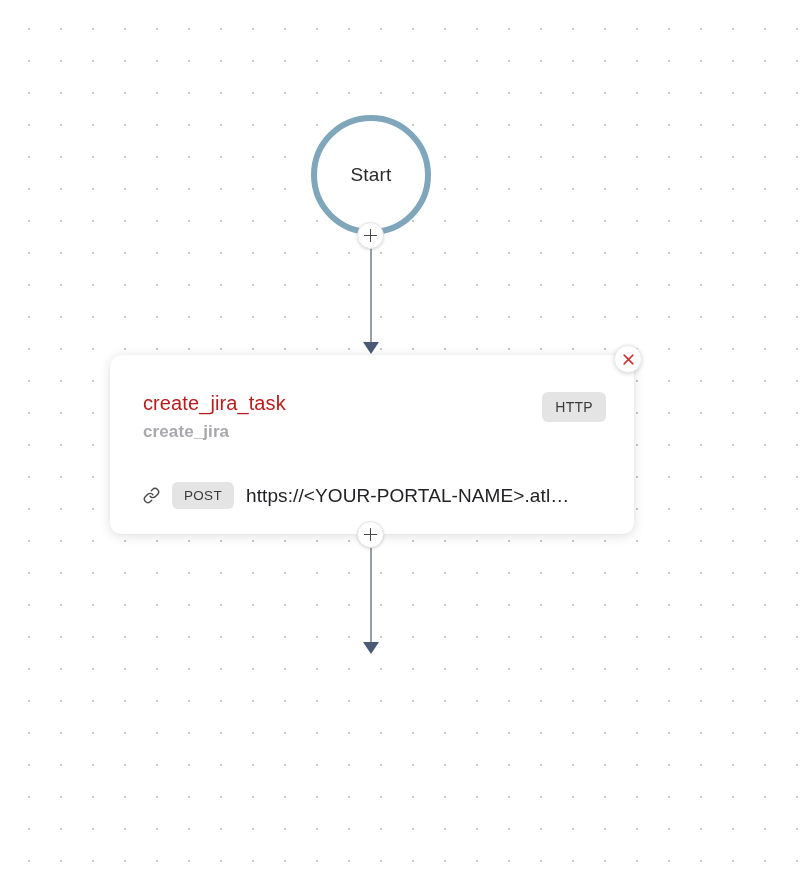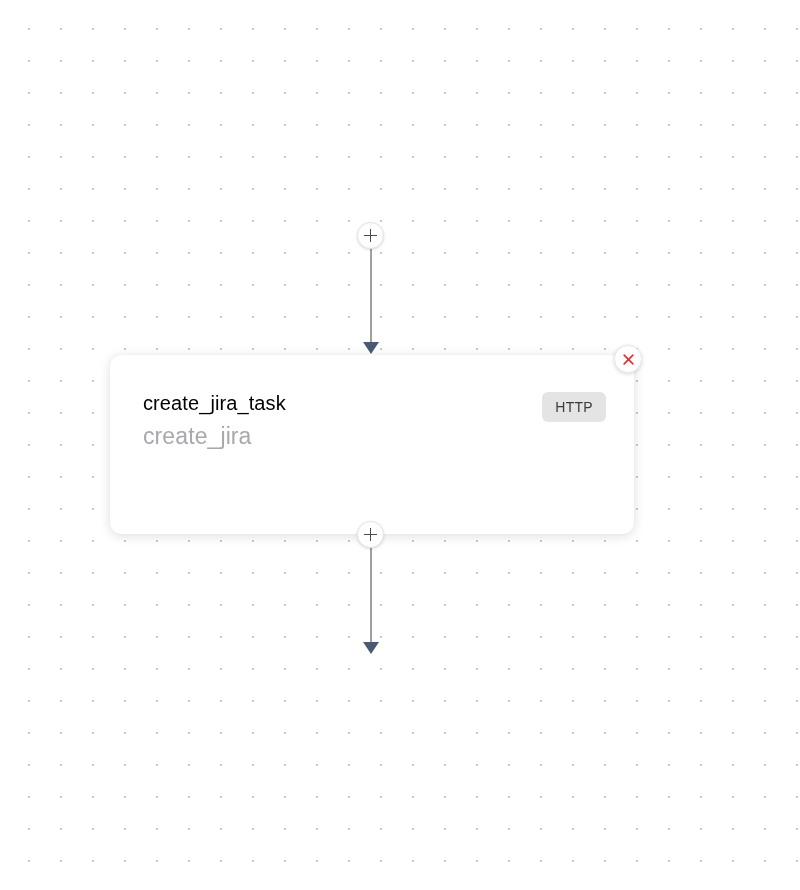--- a/index.html
+++ b/index.html
@@ -113,30 +113,31 @@
     left: 33px;
     top: 34px;
     right: 28px;
     display: flex;
     align-items: flex-start;
     justify-content: space-between;
   }
 
   .card-title {
     font-size: 20px;
-    color: #000000;
+    color: #b91c1c;
     line-height: 1.45;
     letter-spacing: 0.1px;
   }
   .card-subtitle {
-    font-size: 23px;
+    font-size: 17px;
     color: #a8a8ad;
     line-height: 1.45;
     letter-spacing: 0.1px;
     margin-top: 2px;
+    font-weight: bold;
   }
 
   .badge {
     display: inline-flex;
     align-items: center;
     justify-content: center;
     background: #e4e4e4;
     color: #3a3a3a;
     border-radius: 6px;
     font-size: 14px;
@@ -189,36 +190,49 @@
     cursor: pointer;
     z-index: 20;
   }
   .close-btn svg { display: block; }
 </style>
 </head>
 <body>
 
 <div id="canvas">
 
+  <div class="node-circle node-start">
+    <span>Start</span>
+  </div>
 
   <div class="plus-btn plus-1"></div>
 
   <div class="edge edge-1"></div>
   <div class="arrow arrow-1"></div>
 
   <div class="task-card">
 
     <div class="card-head">
       <div>
         <div class="card-title">create_jira_task</div>
         <div class="card-subtitle">create_jira</div>
       </div>
       <span class="badge badge-type">HTTP</span>
     </div>
 
+    <div class="card-url-row">
+      <span class="link-icon">
+        <svg width="17" height="17" viewBox="0 0 24 24" fill="none" stroke="currentColor" stroke-width="2" stroke-linecap="round" stroke-linejoin="round">
+          <path d="M10 13a5 5 0 0 0 7.54.54l3-3a5 5 0 0 0-7.07-7.07l-1.72 1.71"></path>
+          <path d="M14 11a5 5 0 0 0-7.54-.54l-3 3a5 5 0 0 0 7.07 7.07l1.71-1.71"></path>
+        </svg>
+      </span>
+      <span class="badge badge-method">POST</span>
+      <span class="url-text">https://&lt;YOUR-PORTAL-NAME&gt;.atl…</span>
+    </div>
   </div>
 
   <div class="close-btn">
     <span>
       <svg width="15" height="15" viewBox="0 0 24 24" fill="none" stroke="#d32f2f" stroke-width="2.4" stroke-linecap="round">
         <line x1="5" y1="5" x2="19" y2="19"></line>
         <line x1="19" y1="5" x2="5" y2="19"></line>
       </svg>
     </span>
   </div>

